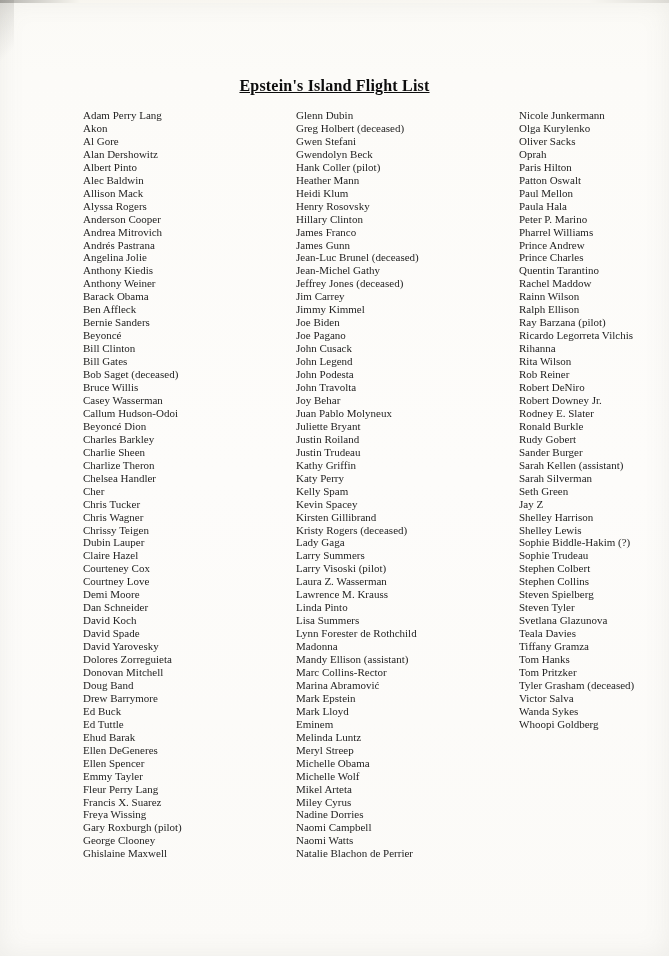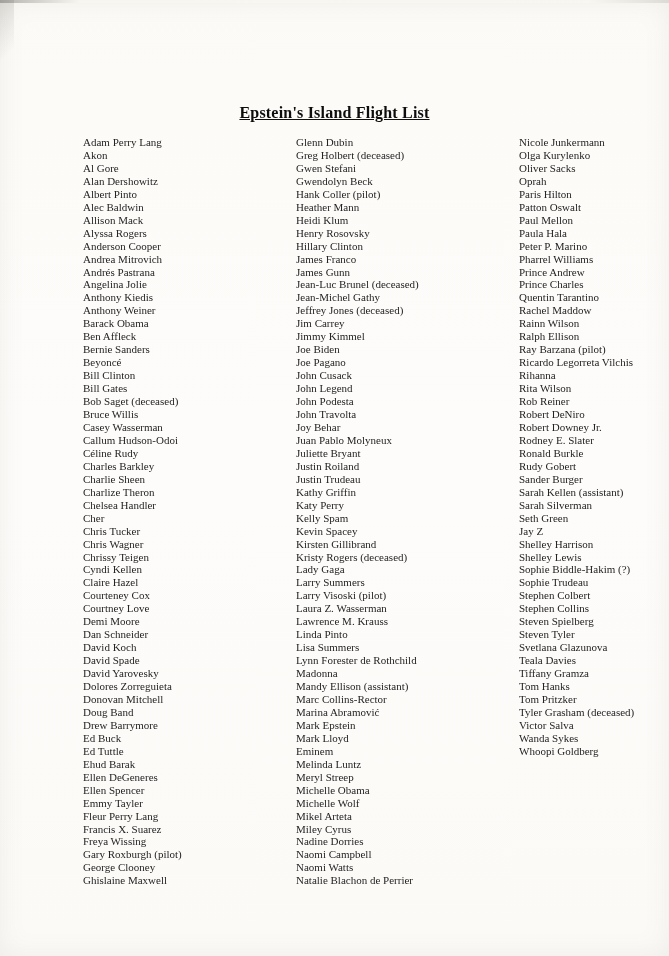--- a/index.html
+++ b/index.html
@@ -32,21 +32,21 @@
   .paper::after {
     content: "";
     position: absolute;
     top: 0; left: 0;
     width: 14px; height: 70px;
     background: linear-gradient(135deg, rgba(90,88,82,0.18), rgba(255,255,255,0) 75%);
     pointer-events: none;
   }
   .title {
     margin: 0;
-    padding-top: 104px;
+    padding-top: 77px;
     text-align: center;
     font-size: 16px;
     font-weight: bold;
     text-decoration: underline;
     color: #0d0d0d;
     letter-spacing: 0.2px;
   }
   .cols {
     display: flex;
     margin: 14px 0 0 83px;
@@ -87,30 +87,30 @@
         <div class="name">Barack Obama</div>
         <div class="name">Ben Affleck</div>
         <div class="name">Bernie Sanders</div>
         <div class="name">Beyoncé</div>
         <div class="name">Bill Clinton</div>
         <div class="name">Bill Gates</div>
         <div class="name">Bob Saget (deceased)</div>
         <div class="name">Bruce Willis</div>
         <div class="name">Casey Wasserman</div>
         <div class="name">Callum Hudson-Odoi</div>
-        <div class="name">Céline Rudy</div>
+        <div class="name">Beyoncé Dion</div>
         <div class="name">Charles Barkley</div>
         <div class="name">Charlie Sheen</div>
         <div class="name">Charlize Theron</div>
         <div class="name">Chelsea Handler</div>
         <div class="name">Cher</div>
         <div class="name">Chris Tucker</div>
         <div class="name">Chris Wagner</div>
         <div class="name">Chrissy Teigen</div>
-        <div class="name">Cyndi Kellen</div>
+        <div class="name">Dubin Lauper</div>
         <div class="name">Claire Hazel</div>
         <div class="name">Courteney Cox</div>
         <div class="name">Courtney Love</div>
         <div class="name">Demi Moore</div>
         <div class="name">Dan Schneider</div>
         <div class="name">David Koch</div>
         <div class="name">David Spade</div>
         <div class="name">David Yarovesky</div>
         <div class="name">Dolores Zorreguieta</div>
         <div class="name">Donovan Mitchell</div>

